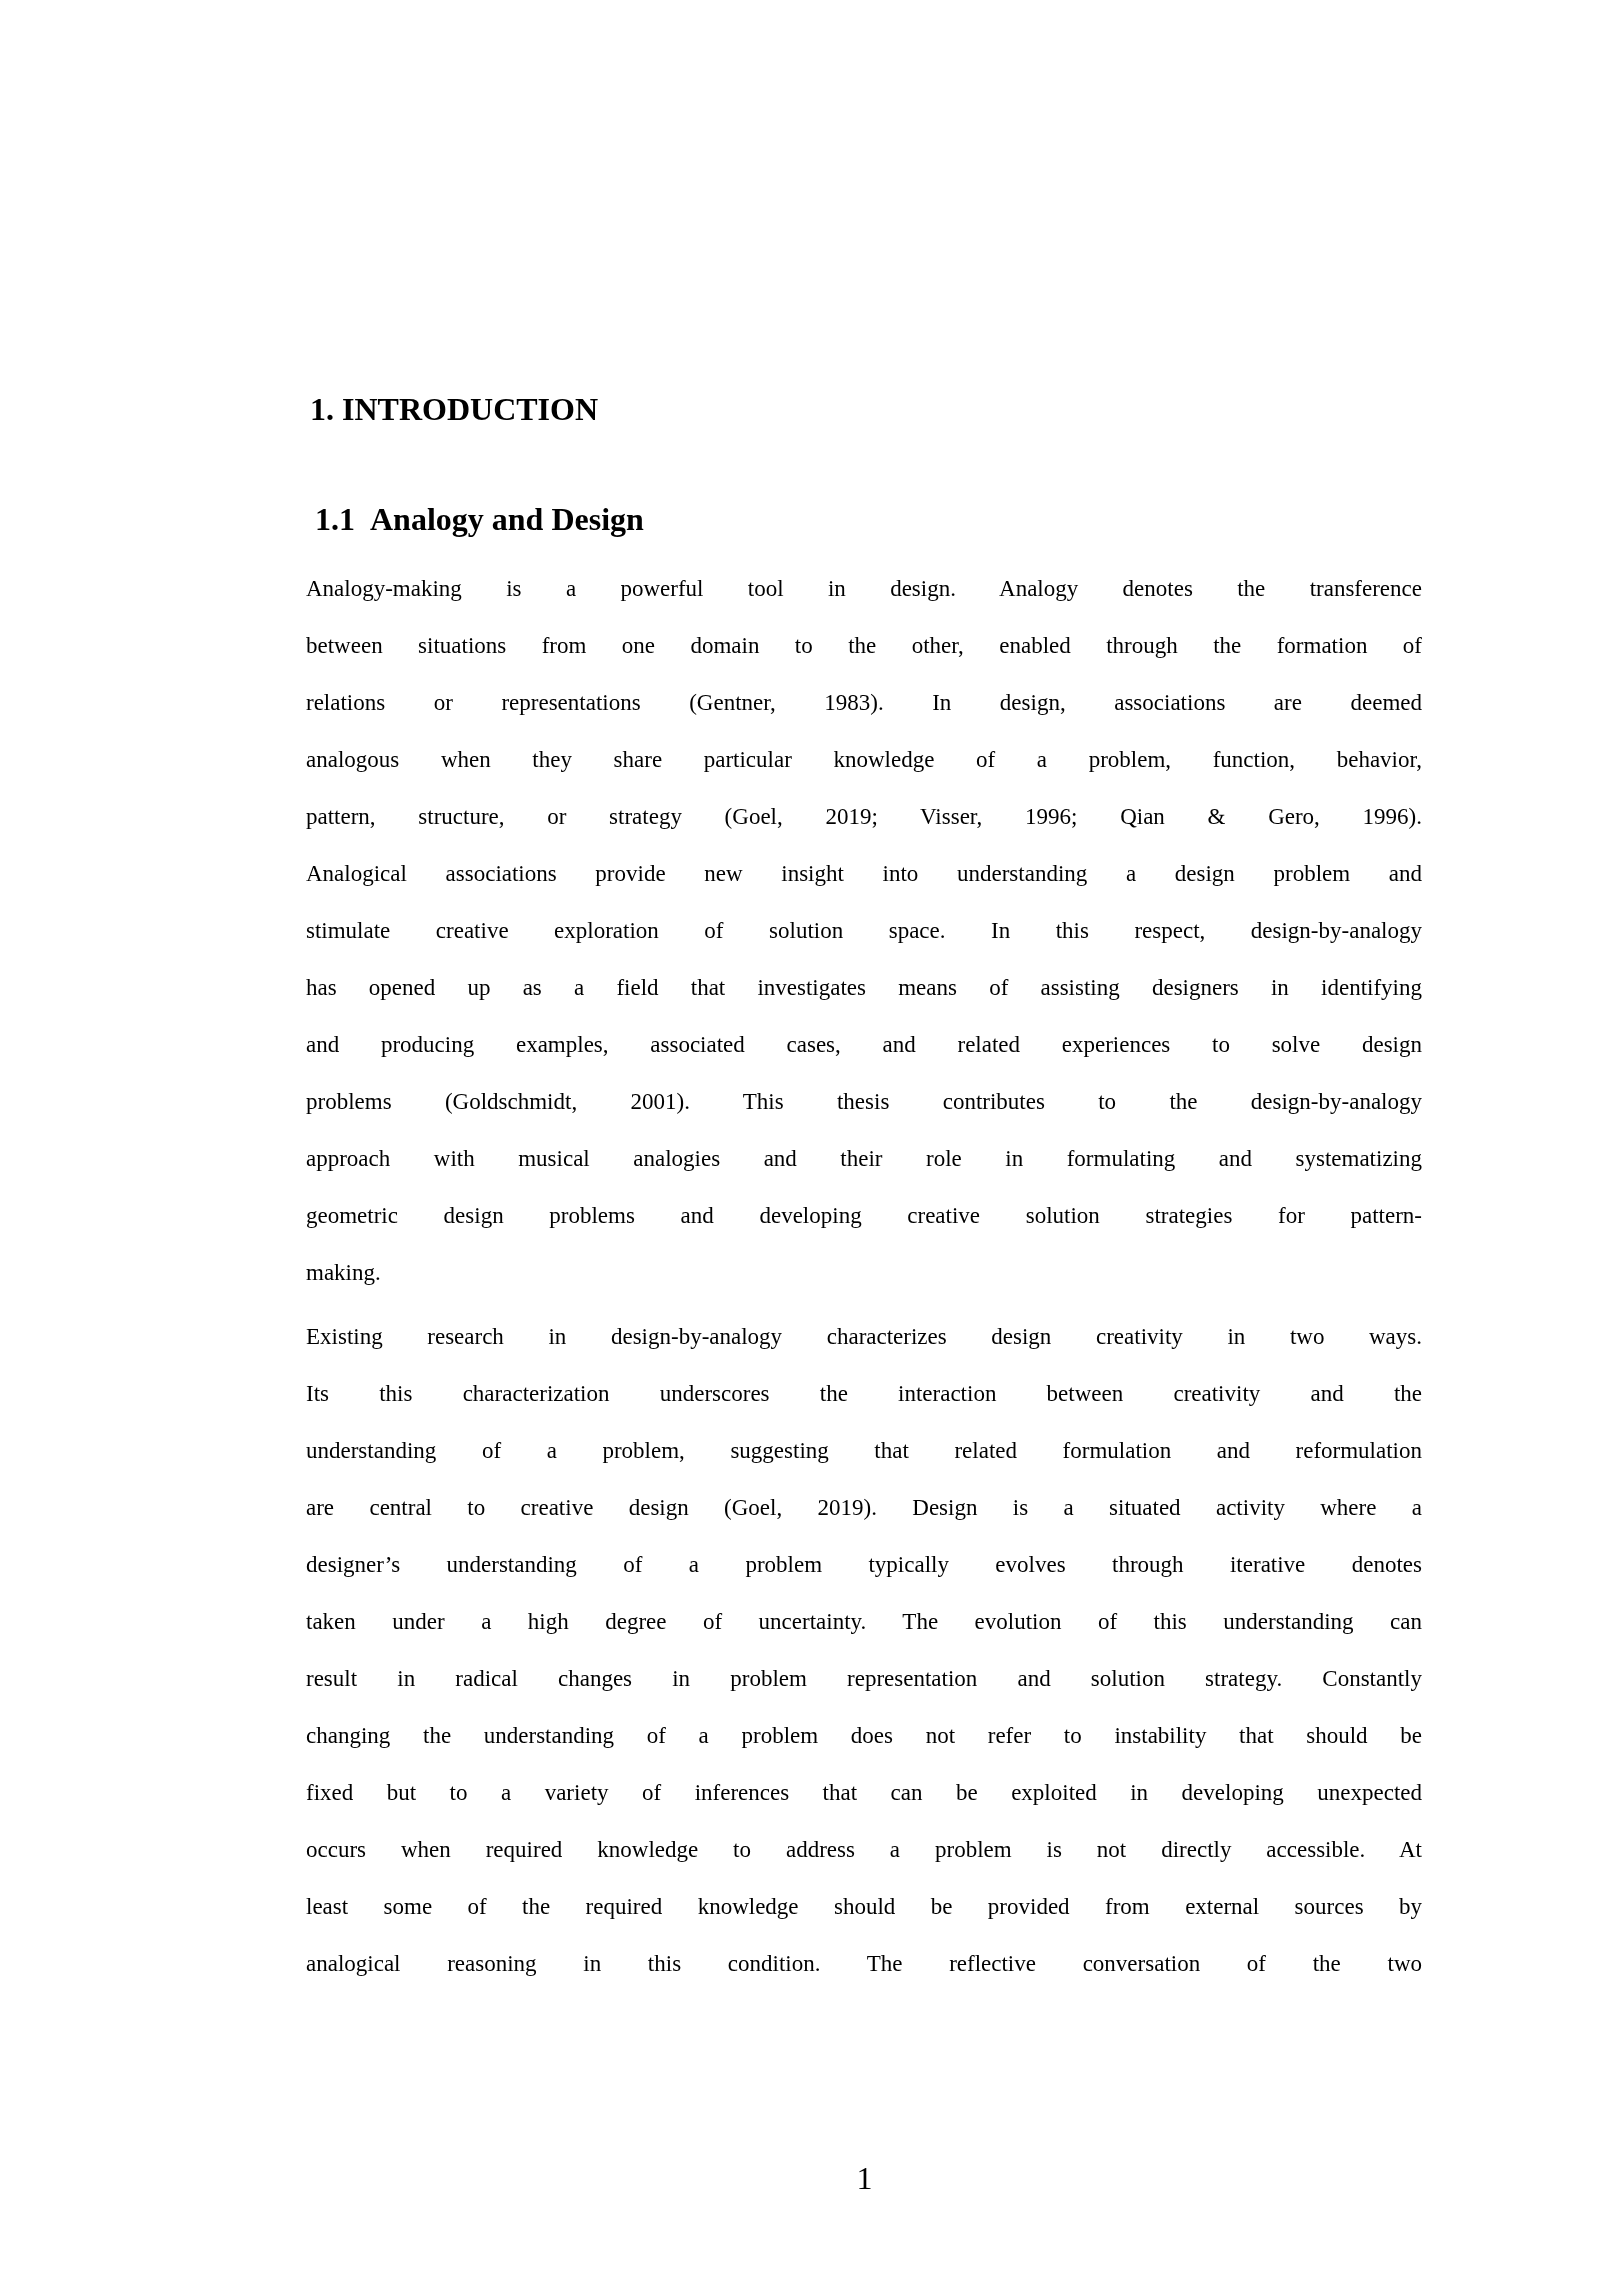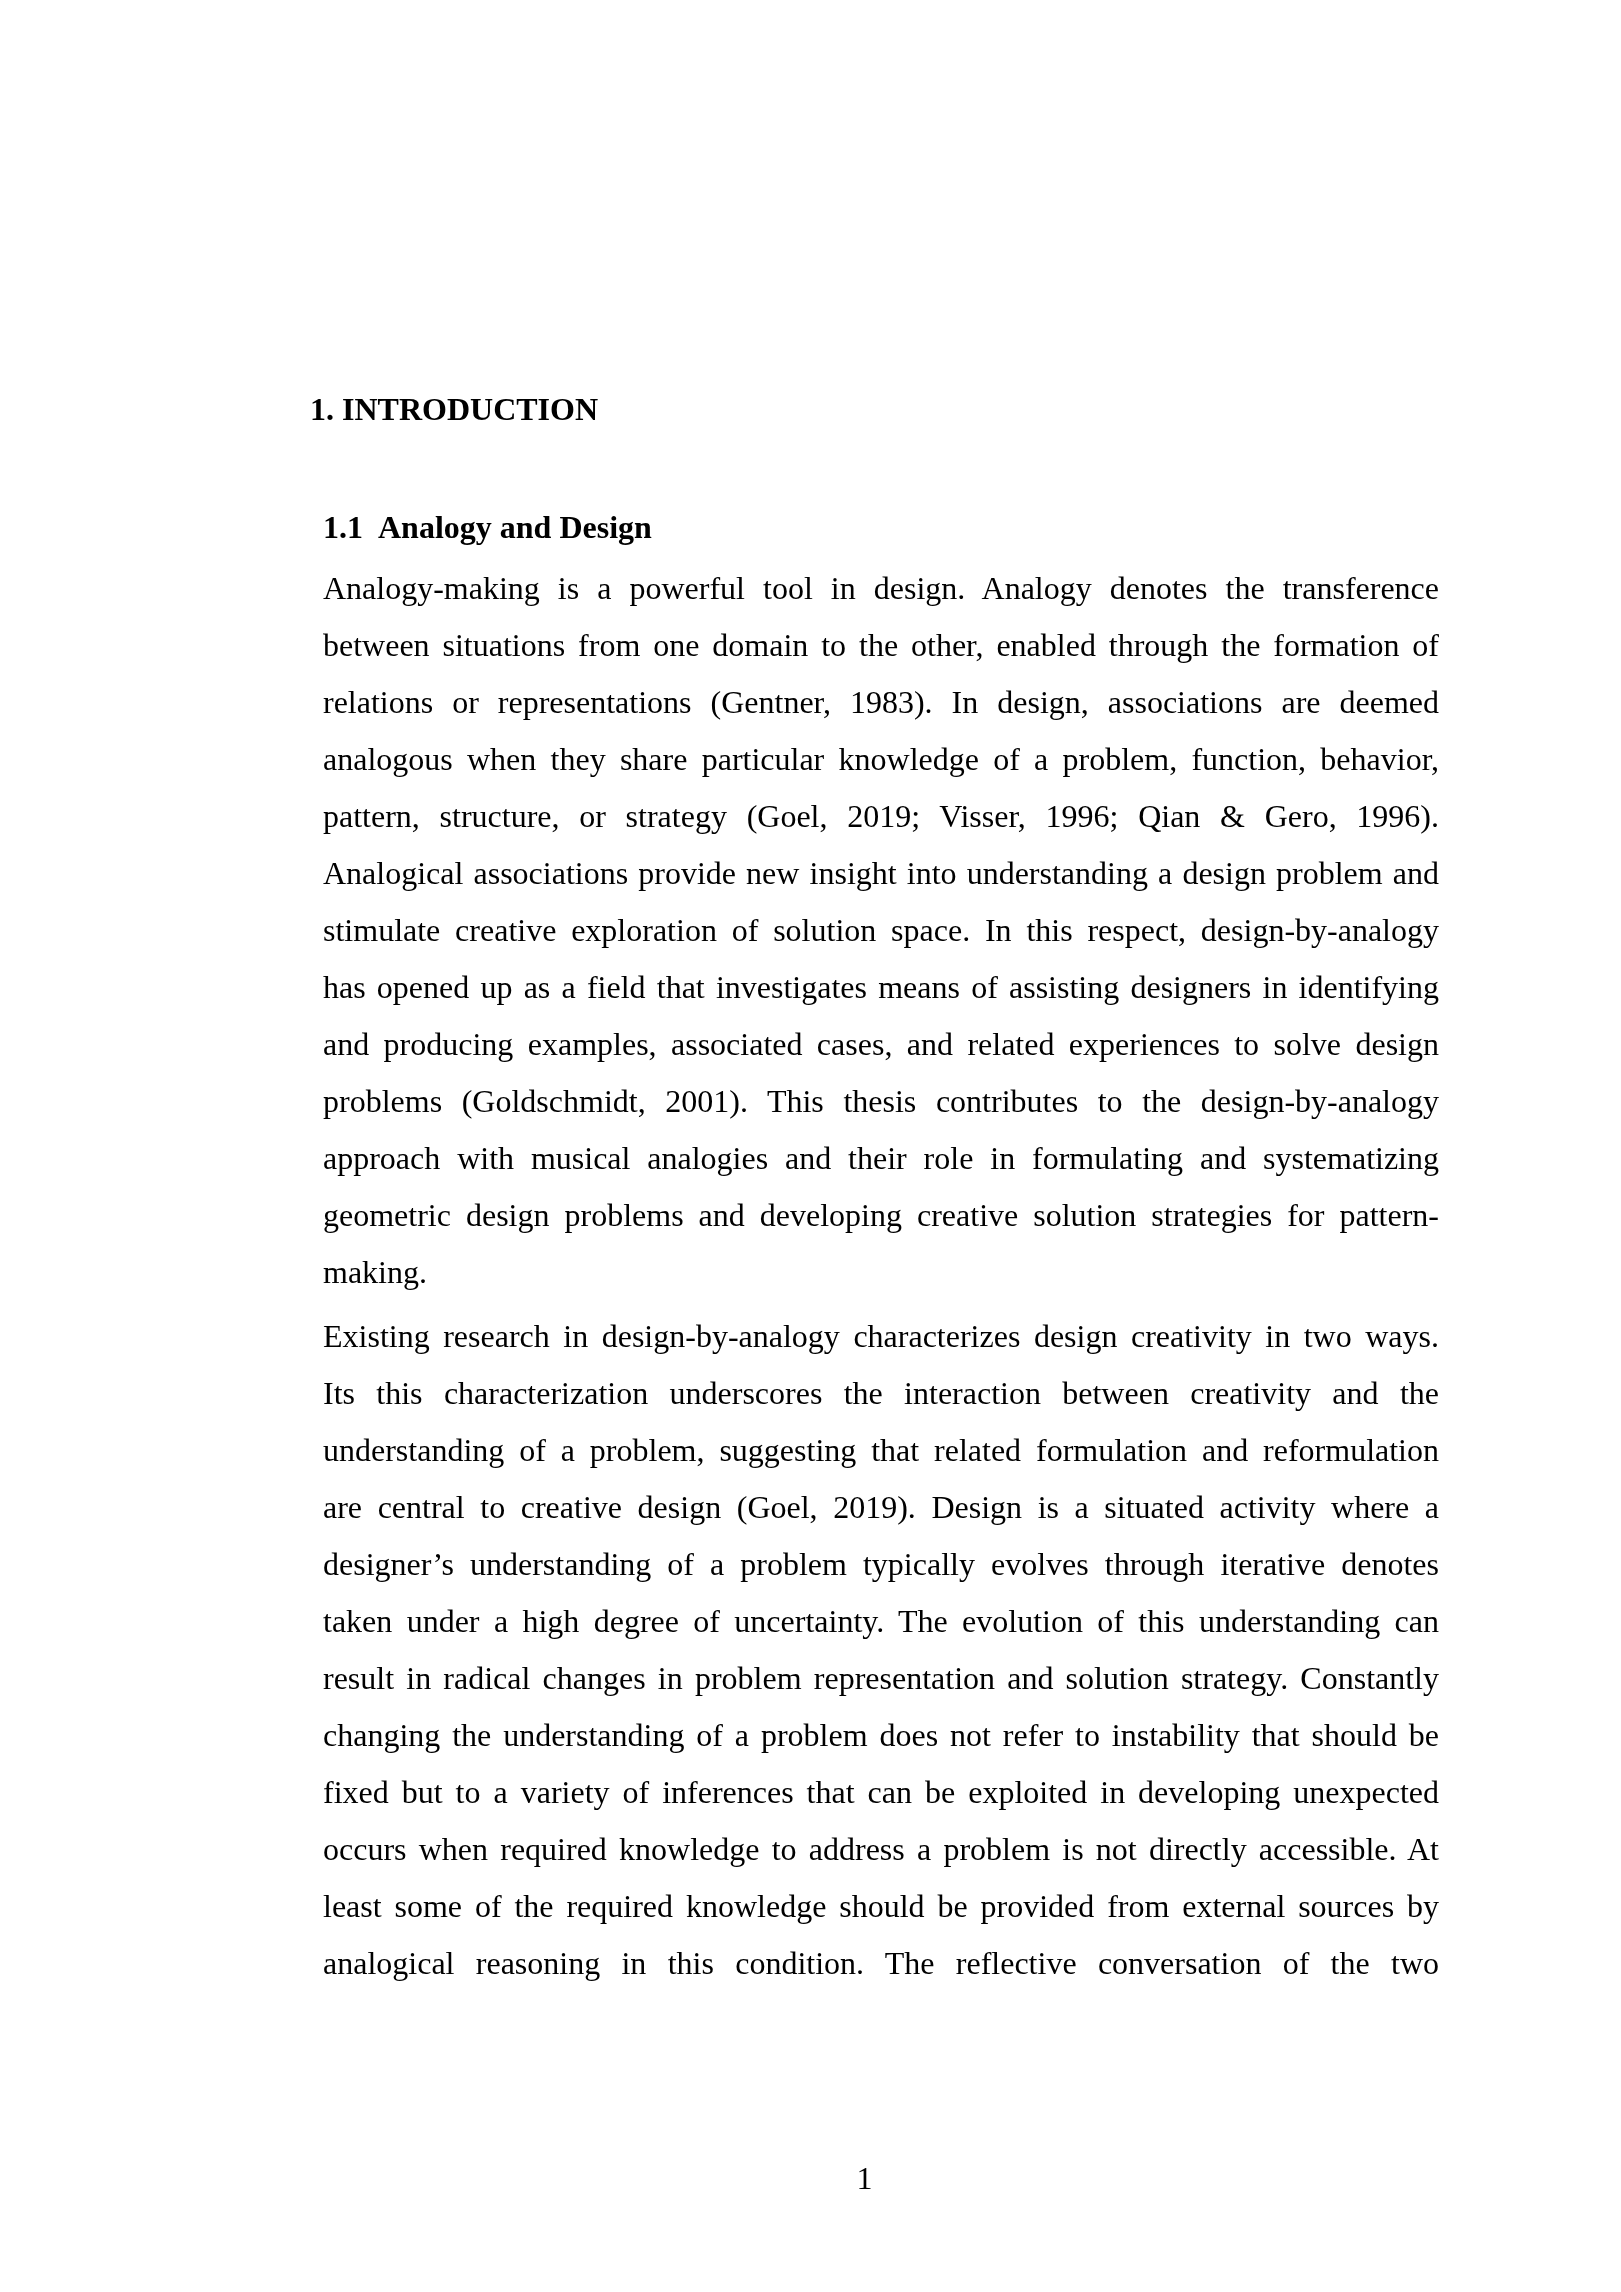--- a/index.html
+++ b/index.html
@@ -39,23 +39,23 @@
       font-weight: bold;
       line-height: 39px;
       white-space: nowrap;
     }
     .section-heading .num {
       display: inline-block;
       width: 55px;
     }
     .paragraph {
       position: absolute;
-      left: 323px;
+      left: 306px;
       width: 1116px;
-      font-size: 32px;
+      font-size: 23px;
     }
     .line {
       display: block;
       height: 57px;
       line-height: 57px;
       text-align: justify;
       text-align-last: justify;
       white-space: normal;
     }
     .line.last {
@@ -75,21 +75,21 @@
       box-sizing: border-box;
     }
   </style>
 </head>
 <body>
 
 <div class="page">
 
   <h1 class="chapter-heading" style="margin:0;">1. INTRODUCTION</h1>
 
-  <h2 class="section-heading" style="margin:13px;">
+  <h2 class="section-heading" style="margin:5px;">
     <span class="num">1.1</span><span>Analogy and Design</span>
   </h2>
 
   <div class="paragraph" id="para-1">
       <span class="line">Analogy-making is a powerful tool in design. Analogy denotes the transference</span>
       <span class="line">between situations from one domain to the other, enabled through the formation of</span>
       <span class="line">relations or representations (Gentner, 1983). In design, associations are deemed</span>
       <span class="line">analogous when they share particular knowledge of a problem, function, behavior,</span>
       <span class="line">pattern, structure, or strategy (Goel, 2019; Visser, 1996; Qian &amp; Gero, 1996).</span>
       <span class="line">Analogical associations provide new insight into understanding a design problem and</span>

